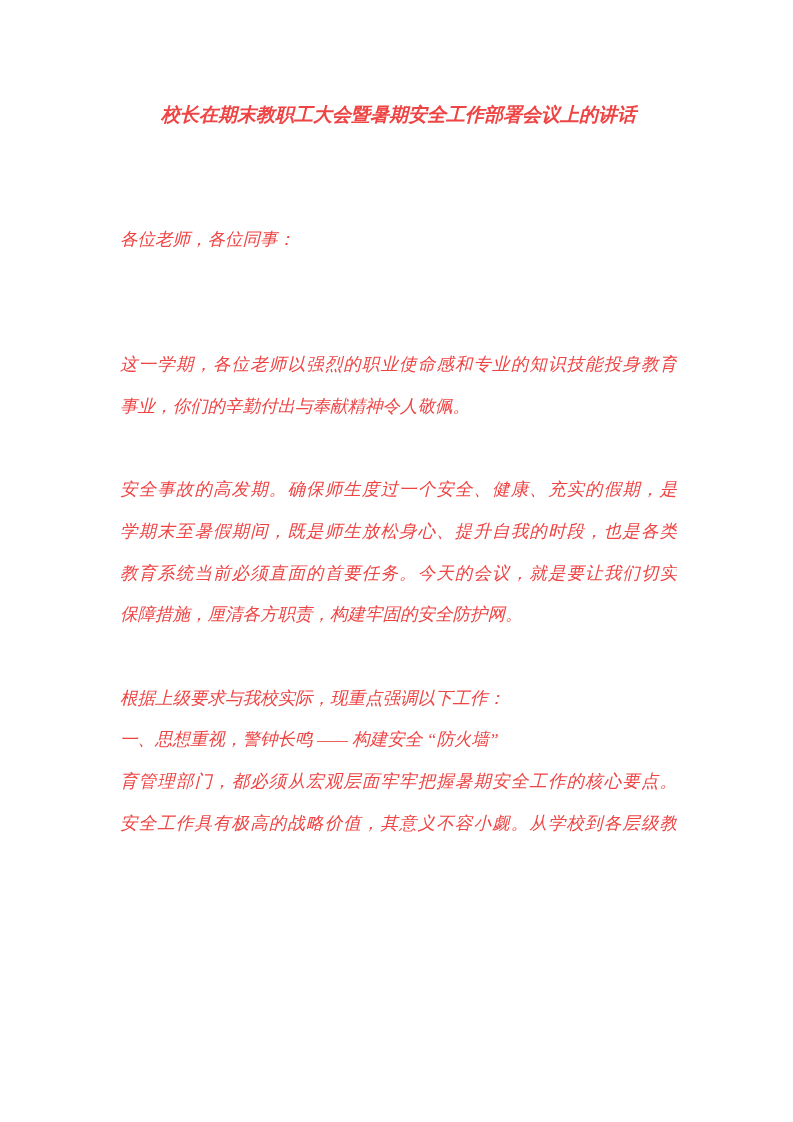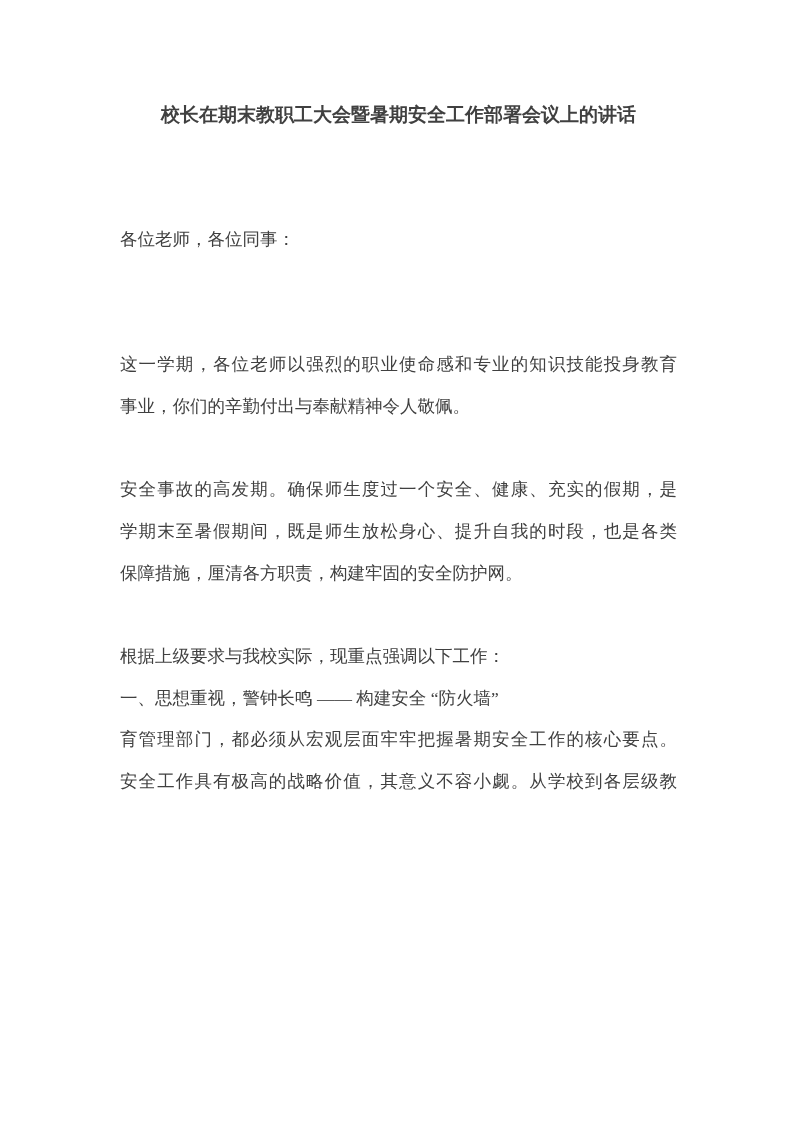--- a/index.html
+++ b/index.html
@@ -19,23 +19,24 @@
   .content {
     position: absolute;
     left: 120px;
     top: 94px;
     width: 557px;
   }
   .line {
     height: 41.7px;
     line-height: 41.7px;
     font-size: 17.5px;
-    color: #404040;
+    color: #ef4444;
     text-align: left;
     overflow: hidden;
+    font-style: italic;
   }
   .line.just {
     text-align: justify;
     text-align-last: justify;
   }
   .line.blank {
     
   }
   .line.title {
     font-size: 19px;
@@ -58,20 +59,21 @@
     <div class="line blank"></div>
 
     <div class="line blank"></div>
 
     <div class="line just">这一学期，各位老师以强烈的职业使命感和专业的知识技能投身教育</div>
     <div class="line">事业，你们的辛勤付出与奉献精神令人敬佩。</div>
     <div class="line blank"></div>
 
     <div class="line just">安全事故的高发期。确保师生度过一个安全、健康、充实的假期，是</div>
     <div class="line just">学期末至暑假期间，既是师生放松身心、提升自我的时段，也是各类</div>
+    <div class="line just">教育系统当前必须直面的首要任务。今天的会议，就是要让我们切实</div>
     <div class="line">保障措施，厘清各方职责，构建牢固的安全防护网。</div>
     <div class="line blank"></div>
 
     <div class="line">根据上级要求与我校实际，现重点强调以下工作：</div>
     <div class="line">一、思想重视，警钟长鸣 —— 构建安全 “防火墙”</div>
     <div class="line just">育管理部门，都必须从宏观层面牢牢把握暑期安全工作的核心要点。</div>
     <div class="line just">安全工作具有极高的战略价值，其意义不容小觑。从学校到各层级教</div>
 
   </div>
 </div>

